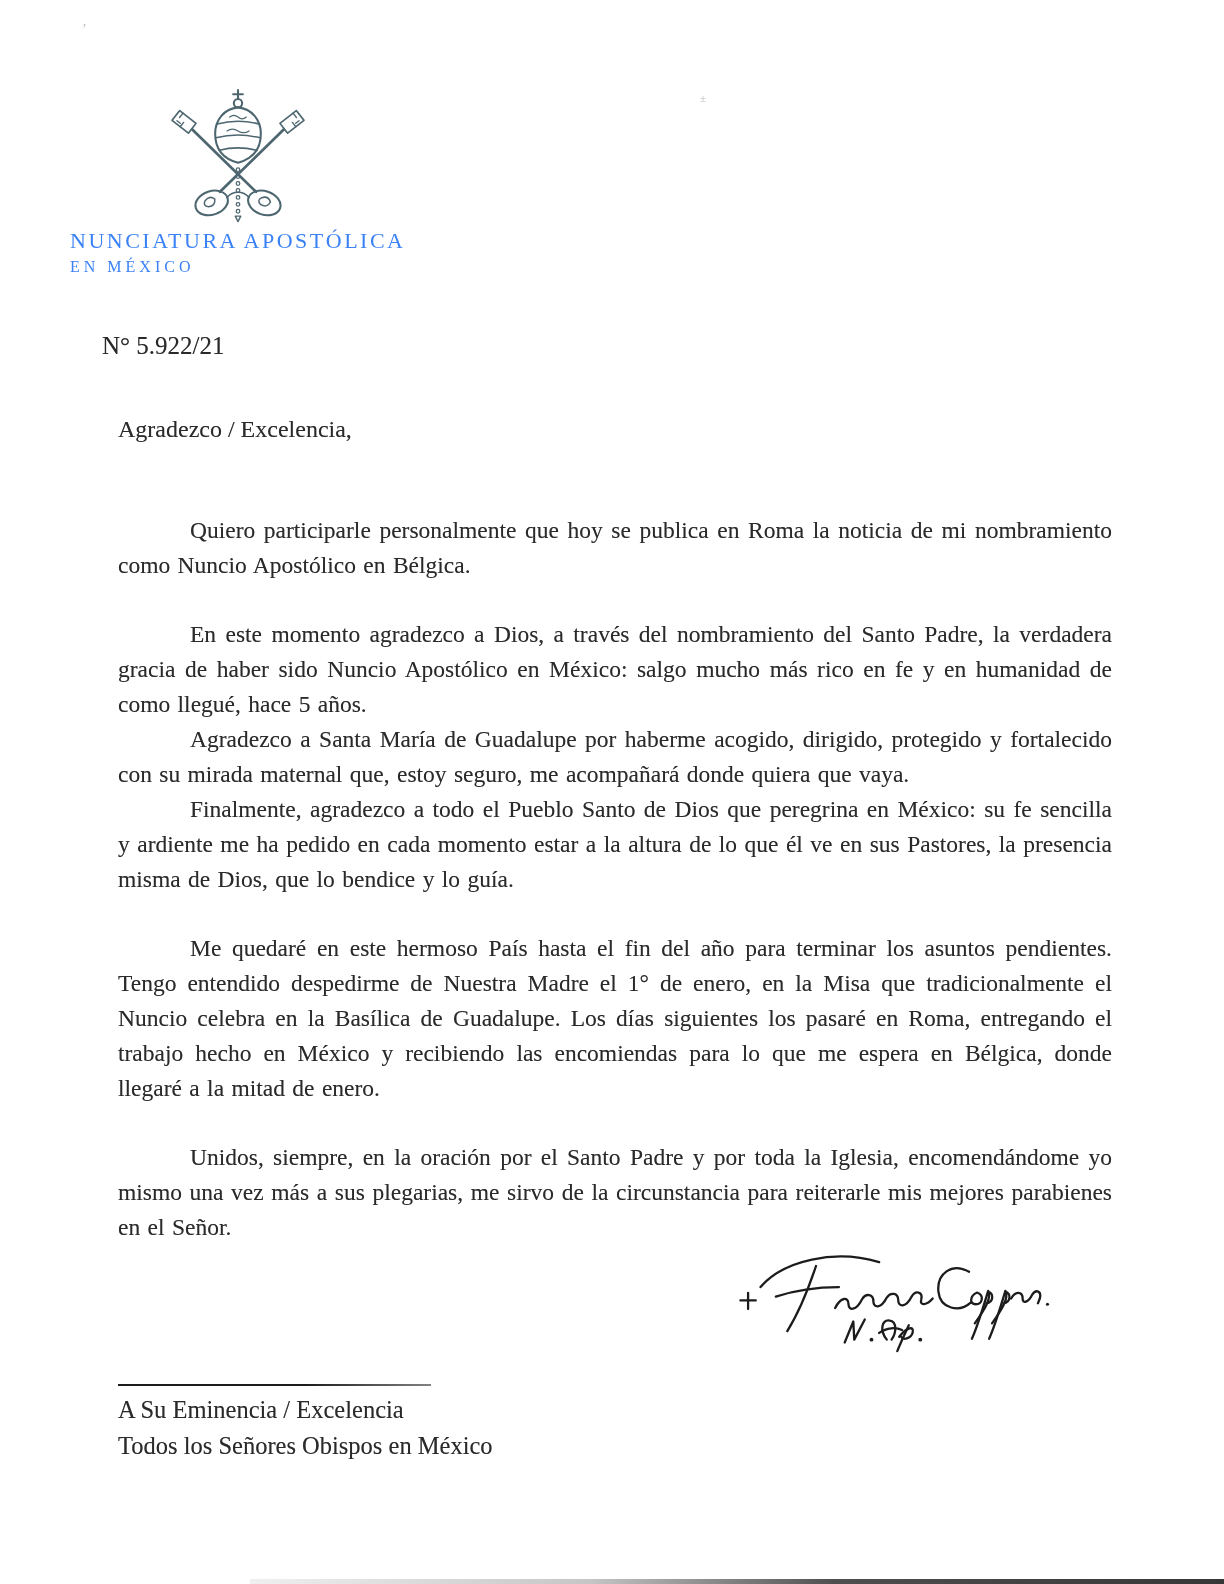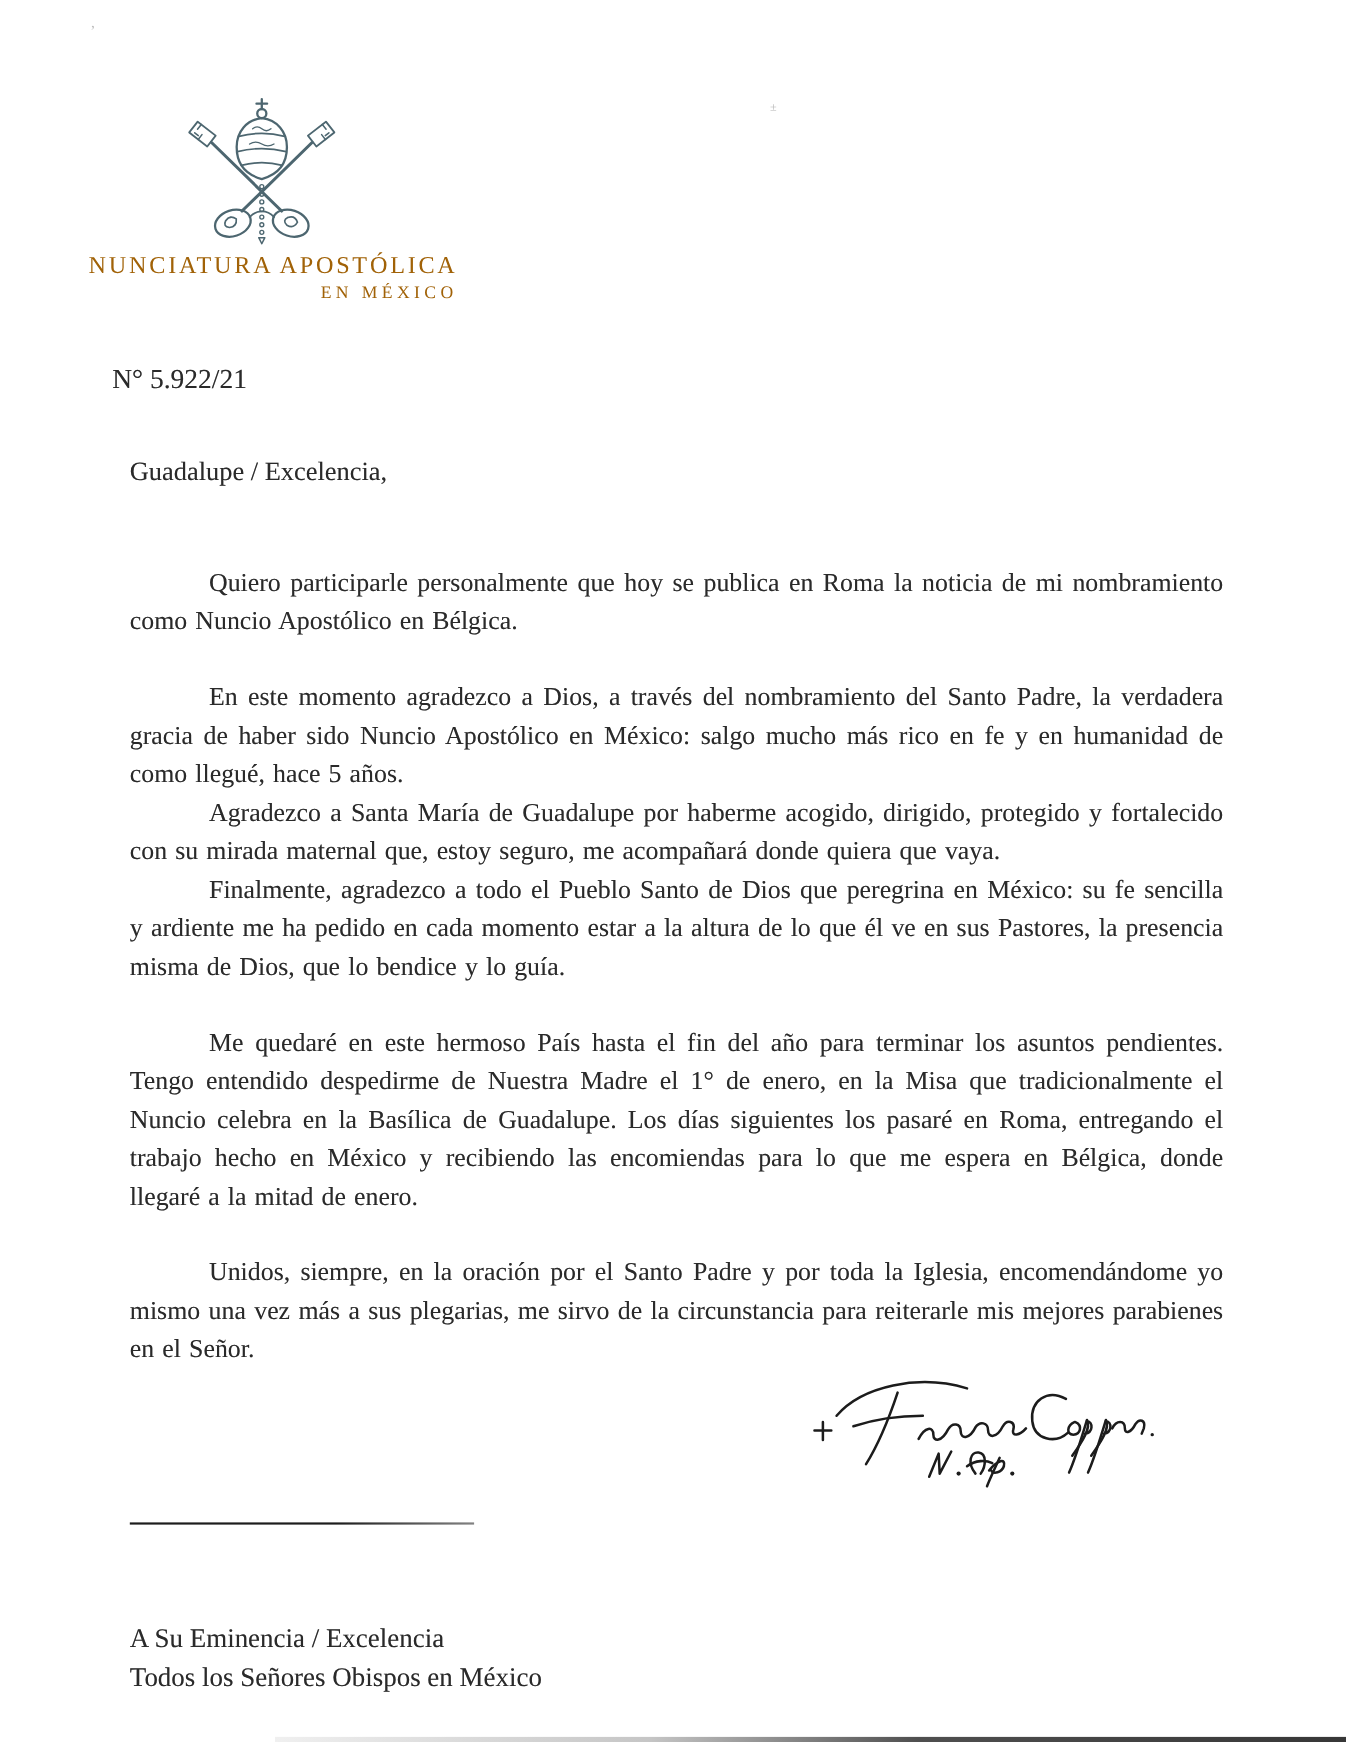--- a/index.html
+++ b/index.html
@@ -12,22 +12,22 @@
     font-family:"Liberation Serif", serif;
     color:#2a2a2a;
   }
   
   .crest{
     position:absolute;left:168px;top:88px;width:140px;height:135px;
   }
   .crest svg{width:100%;height:100%;}
   .org-name{
     position:absolute;left:70px;top:226px;width:346px;
-    text-align:right;
-    color:#a16207;
+    text-align:left;
+    color:#3b82f6;
     letter-spacing:2.5px;
     line-height:1.35;
   }
   .org-line1{font-size:22px;}
   .org-line2{font-size:16px;letter-spacing:4px;}
   
   .date-line{
     position:absolute;left:600px;top:230px;
     font-size:25px;
     text-shadow:0 0 .6px rgba(40,40,40,.35);
@@ -58,21 +58,21 @@
   .signature{
     position:absolute;left:728px;top:1238px;width:330px;height:122px;
   }
   .signature svg{width:100%;height:100%;}
   
   .addressee-rule{
     position:absolute;left:118px;top:1384px;width:313px;height:2px;
     background:linear-gradient(to right,#1c1c1c 60%,rgba(28,28,28,.55));
   }
   .addressee{
-    position:absolute;left:118px;top:1472px;
+    position:absolute;left:118px;top:1392px;
     font-size:24.5px;line-height:36px;
     text-shadow:0 0 .6px rgba(40,40,40,.35);
   }
   
   .scan-bar{
     position:absolute;left:250px;right:0;bottom:0;height:5px;
     background:linear-gradient(to right,
       rgba(130,130,130,.12),
       rgba(90,90,90,.35) 35%,
       rgba(35,35,35,.8) 60%,
@@ -139,21 +139,21 @@
     </svg>
   </div>
 
   <div class="org-name">
     <div class="org-line1">NUNCIATURA APOSTÓLICA</div>
     <div class="org-line2">EN MÉXICO</div>
   </div>
 
   <div class="ref-number">N° 5.922/21</div>
 
-  <div class="salutation">Guadalupe / Excelencia,</div>
+  <div class="salutation">Agradezco / Excelencia,</div>
 
   <div class="letter-body">
       <p class="para spaced">Quiero participarle personalmente que hoy se publica en Roma la noticia de mi nombramiento como Nuncio Apostólico en Bélgica.</p>
       <p class="para spaced">En este momento agradezco a Dios, a través del nombramiento del Santo Padre, la verdadera gracia de haber sido Nuncio Apostólico en México: salgo mucho más rico en fe y en humanidad de como llegué, hace 5 años.</p>
       <p class="para">Agradezco a Santa María de Guadalupe por haberme acogido, dirigido, protegido y fortalecido con su mirada maternal que, estoy seguro, me acompañará donde quiera que vaya.</p>
       <p class="para">Finalmente, agradezco a todo el Pueblo Santo de Dios que peregrina en México: su fe sencilla y ardiente me ha pedido en cada momento estar a la altura de lo que él ve en sus Pastores, la presencia misma de Dios, que lo bendice y lo guía.</p>
       <p class="para spaced">Me quedaré en este hermoso País hasta el fin del año para terminar los asuntos pendientes. Tengo entendido despedirme de Nuestra Madre el 1° de enero, en la Misa que tradicionalmente el Nuncio celebra en la Basílica de Guadalupe. Los días siguientes los pasaré en Roma, entregando el trabajo hecho en México y recibiendo las encomiendas para lo que me espera en Bélgica, donde llegaré a la mitad de enero.</p>
       <p class="para spaced">Unidos, siempre, en la oración por el Santo Padre y por toda la Iglesia, encomendándome yo mismo una vez más a sus plegarias, me sirvo de la circunstancia para reiterarle mis mejores parabienes en el Señor.</p>
     </div>
 

